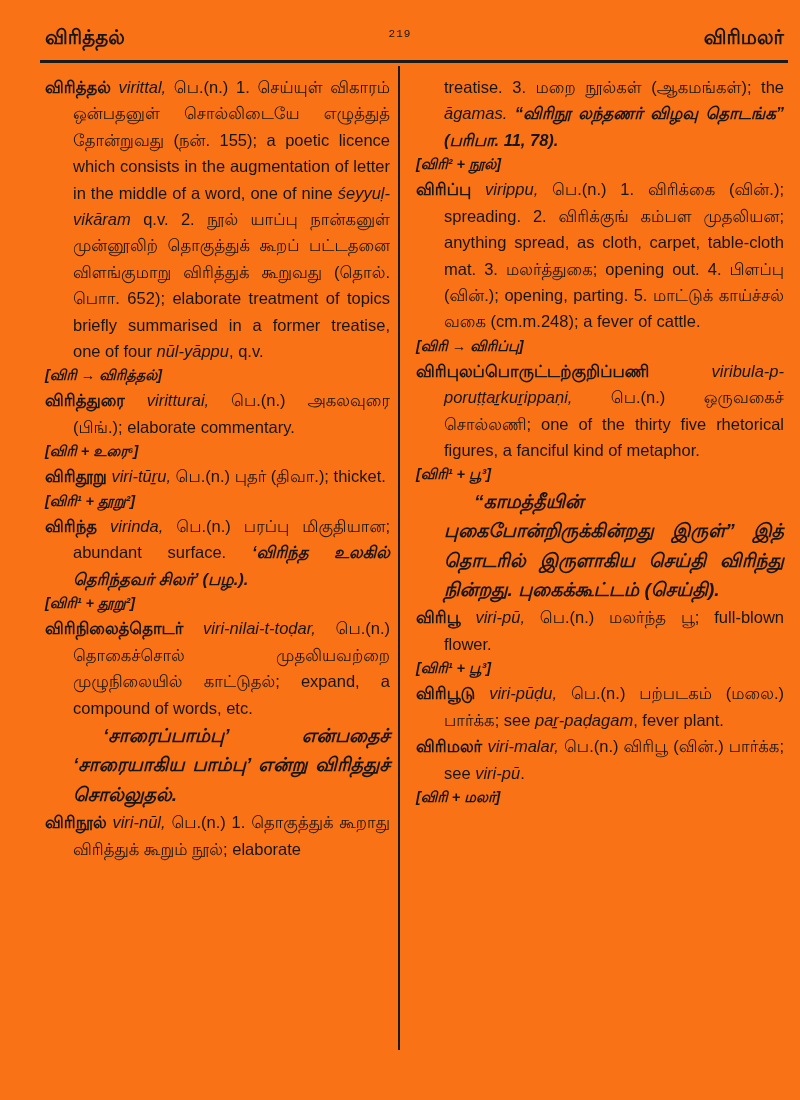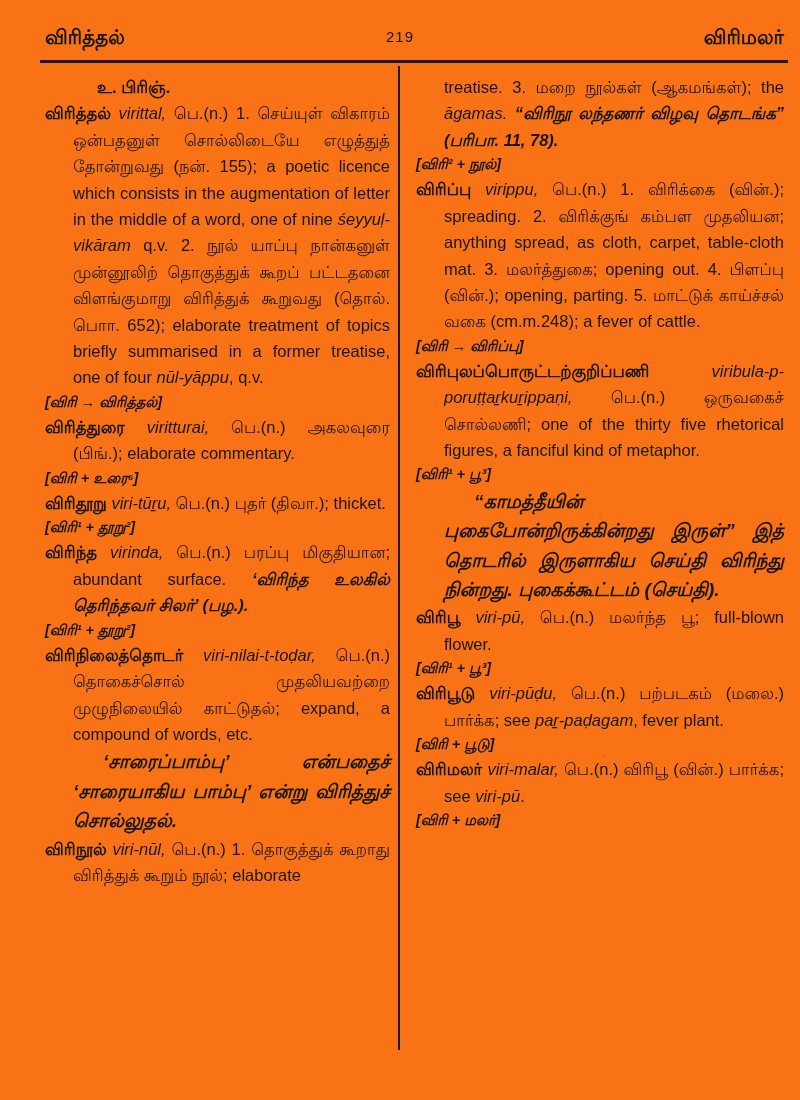--- a/index.html
+++ b/index.html
@@ -4,21 +4,21 @@
 <style>
   html,body{margin:0;padding:0;background:#e9e9e5;}
   .page{
     position:relative;width:800px;height:1100px;margin:0 auto;
     background:#f97316;color:#161616;overflow:hidden;
     font-family:"Liberation Sans","DejaVu Sans",sans-serif;
   }
   
   .guide-left{position:absolute;top:26px;left:45px;font-size:20px;font-weight:700;}
   .guide-right{position:absolute;top:26px;right:16px;font-size:20px;font-weight:700;}
-  .page-num{position:absolute;top:28px;left:0;right:0;text-align:center;font-size:15px;letter-spacing:1px;}
+  .page-num{position:absolute;top:28px;left:0;right:0;text-align:center;font-size:11px;letter-spacing:1px;font-family:Liberation Mono, monospace;}
   .rule{position:absolute;top:60px;left:40px;right:12px;height:3px;background:#1a1a1a;}
   .divider{position:absolute;left:398px;top:66px;width:2px;height:984px;background:#1a1a1a;}
   
   .col{position:absolute;top:74px;font-size:16.5px;line-height:1.6;}
   .col0{left:45px;width:345px;}
   .col1{left:416px;width:368px;}
   .col p{margin:0;}
   .entry{margin-top:15px;text-align:justify;padding-left:28px;text-indent:-28px;}
   .cont{text-align:justify;padding-left:28px;}
   .lead{padding-left:52px;font-weight:700;margin-top:2px;}
@@ -34,21 +34,20 @@
 </head>
 <body>
 
 <div class="page">
   <div class="guide-left">விரித்தல்</div>
   <div class="page-num">219</div>
   <div class="guide-right">விரிமலர்</div>
   <div class="rule"></div>
   <div class="divider"></div>
   <div class="col col0">
-      <p class="lead">உ. பிரிஞ்.</p>
       <p class="entry"><span class="b">விரித்தல் </span><span class="i">virittal,</span><span> பெ.(n.) 1. செய்யுள் விகாரம் ஒன்பதனுள் சொல்லிடையே எழுத்துத் தோன்றுவது (நன். 155); a poetic licence which consists in the augmentation of letter in the middle of a word, one of nine </span><span class="i">śeyyuḷ-vikāram</span><span> q.v. 2. நூல் யாப்பு நான்கனுள் முன்னூலிற் தொகுத்துக் கூறப் பட்டதனை விளங்குமாறு விரித்துக் கூறுவது (தொல். பொா. 652); elaborate treatment of topics briefly summarised in a former treatise, one of four </span><span class="i">nūl-yāppu</span><span>, q.v.</span></p>
       <p class="etym">[விரி → விரித்தல்]</p>
       <p class="entry"><span class="b">விரித்துரை </span><span class="i">viritturai,</span><span> பெ.(n.) அகலவுரை (பிங்.); elaborate commentary.</span></p>
       <p class="etym">[விரி + உரை⁶]</p>
       <p class="entry"><span class="b">விரிதூறு </span><span class="i">viri-tūṟu,</span><span> பெ.(n.) புதர் (திவா.); thicket.</span></p>
       <p class="etym">[விரி¹ + தூறு²]</p>
       <p class="entry"><span class="b">விரிந்த </span><span class="i">virinda,</span><span> பெ.(n.) பரப்பு மிகுதியான; abundant surface. </span><span class="bi">‘விரிந்த உலகில் தெரிந்தவர் சிலர்’ (பழ.).</span></p>
       <p class="etym">[விரி¹ + தூறு²]</p>
       <p class="entry"><span class="b">விரிநிலைத்தொடர் </span><span class="i">viri-nilai-t-toḍar,</span><span> பெ.(n.) தொகைச்சொல் முதலியவற்றை முழுநிலையில் காட்டுதல்; expand, a compound of words, etc.</span></p>
       <p class="note">‘சாரைப்பாம்பு’ என்பதைச் ‘சாரையாகிய பாம்பு’ என்று விரித்துச் சொல்லுதல்.</p>
@@ -58,17 +57,16 @@
       <p class="cont"><span>treatise. 3. மறை நூல்கள் (ஆகமங்கள்); the </span><span class="i">āgamas.</span><span> </span><span class="bi">“விரிநூ லந்தணர் விழவு தொடங்க” (பரிபா. 11, 78).</span></p>
       <p class="etym">[விரி² + நூல்]</p>
       <p class="entry"><span class="b">விரிப்பு </span><span class="i">virippu,</span><span> பெ.(n.) 1. விரிக்கை (வின்.); spreading. 2. விரிக்குங் கம்பள முதலியன; anything spread, as cloth, carpet, table-cloth mat. 3. மலர்த்துகை; opening out. 4. பிளப்பு (வின்.); opening, parting. 5. மாட்டுக் காய்ச்சல் வகை (cm.m.248); a fever of cattle.</span></p>
       <p class="etym">[விரி → விரிப்பு]</p>
       <p class="entry"><span class="b">விரிபுலப்பொருட்டற்குறிப்பணி </span><span class="i">viribula-p-poruṭṭaṟkuṟippaṇi,</span><span> பெ.(n.) ஒருவகைச் சொல்லணி; one of the thirty five rhetorical figures, a fanciful kind of metaphor.</span></p>
       <p class="etym">[விரி¹ + பூ³]</p>
       <p class="note">“காமத்தீயின் புகைபோன்றிருக்கின்றது இருள்” இத் தொடரில் இருளாகிய செய்தி விரிந்து நின்றது. புகைக்கூட்டம் (செய்தி).</p>
       <p class="entry"><span class="b">விரிபூ </span><span class="i">viri-pū,</span><span> பெ.(n.) மலர்ந்த பூ; full-blown flower.</span></p>
       <p class="etym">[விரி¹ + பூ³]</p>
       <p class="entry"><span class="b">விரிபூடு </span><span class="i">viri-pūḍu,</span><span> பெ.(n.) பற்படகம் (மலை.) பார்க்க; see </span><span class="i">paṟ-paḍagam</span><span>, fever plant.</span></p>
-      <p class="etym">[விரி + பூடு]</p>
       <p class="entry"><span class="b">விரிமலர் </span><span class="i">viri-malar,</span><span> பெ.(n.) விரிபூ (வின்.) பார்க்க; see </span><span class="i">viri-pū</span><span>.</span></p>
       <p class="etym">[விரி + மலர்]</p>
     </div>
 </div>
 
 </body></html>

